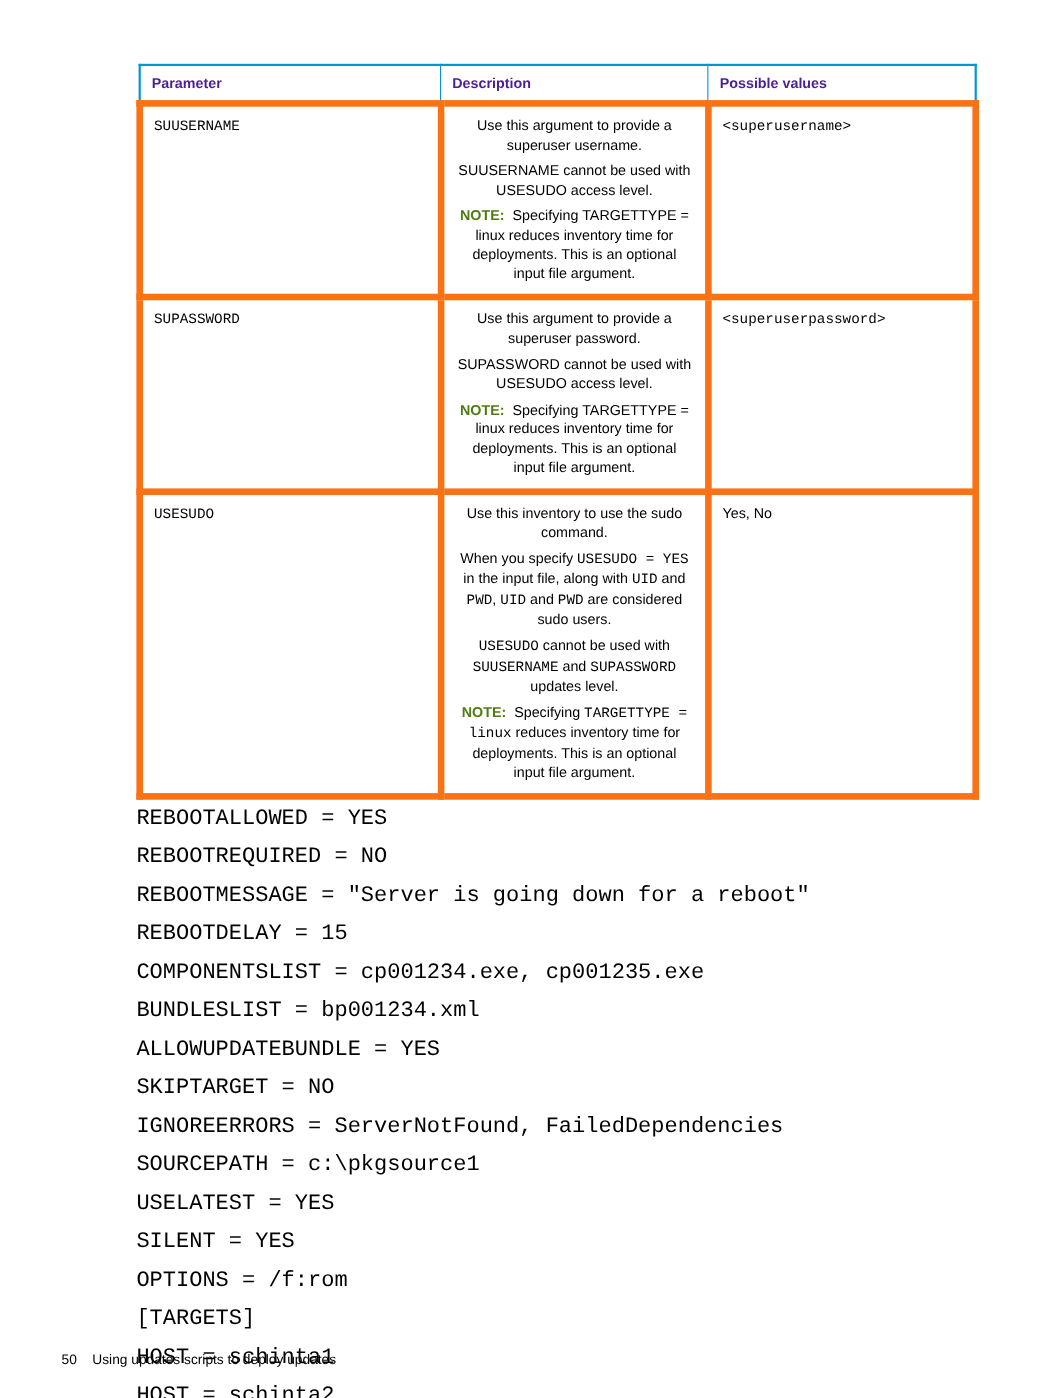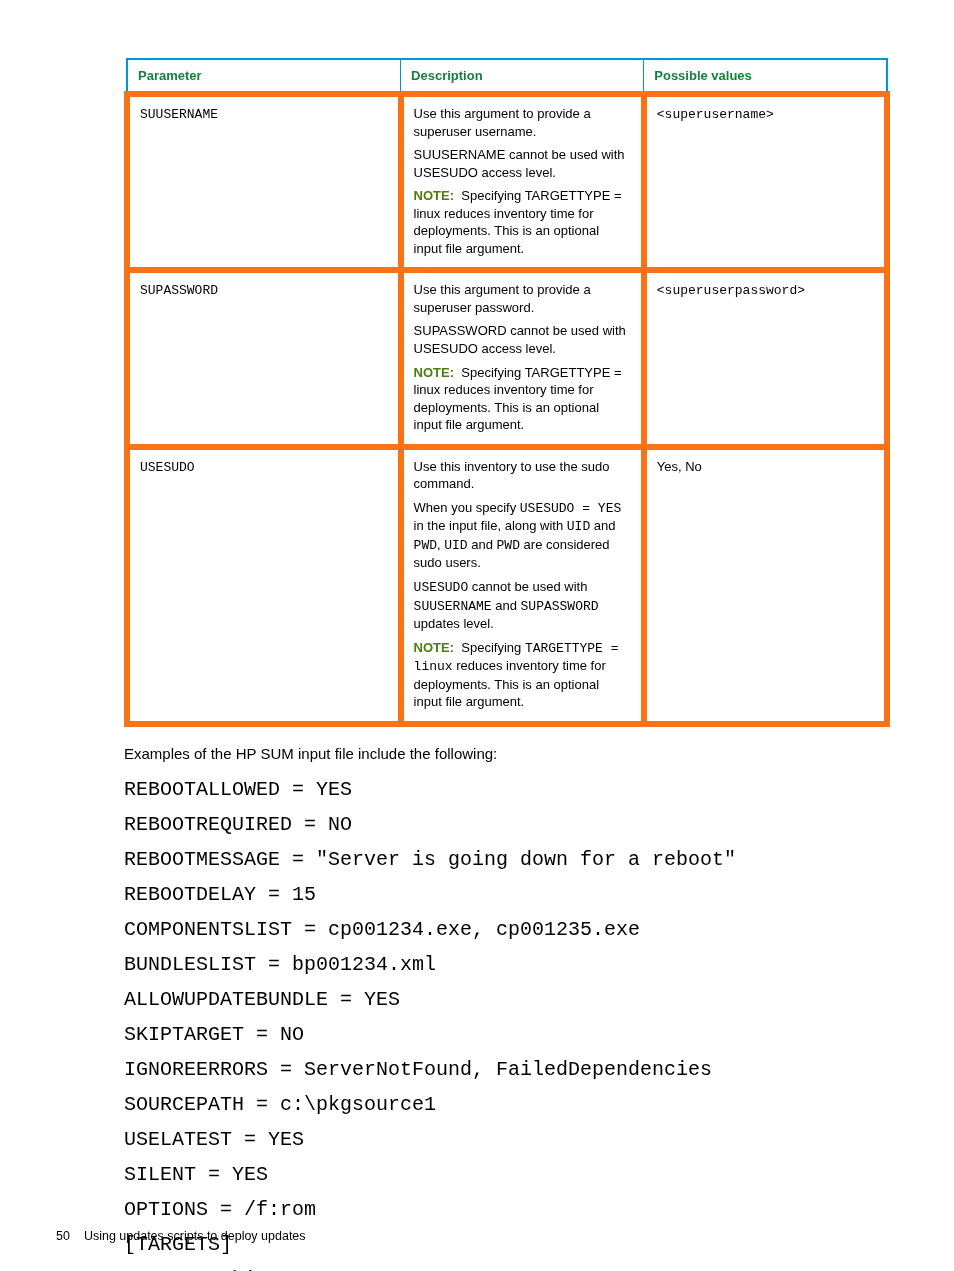--- a/index.html
+++ b/index.html
@@ -23,35 +23,36 @@
     border: 2px solid #0096d6;
   }
   table.param-table th {
     text-align: left;
     font-family: Arial, Helvetica, sans-serif;
     font-weight: bold;
     font-size: 13px;
     padding: 8px 10px 8px 10px;
     border: 1px solid #0096d6;
     vertical-align: top;
-    color: #15803d;
+    color: #4c1d95;
   }
   table.param-table td {
     border: 6px solid #f97316;
     padding: 8px 10px 10px 10px;
     vertical-align: top;
     font-size: 13px;
     line-height: 1.35;
   }
   .mono {
     font-family: "Courier New", Courier, monospace;
     font-size: 13px;
   }
   .desc p {
     margin: 0 0 6px 0;
+    text-align: center;
   }
   .desc p:last-child { margin-bottom: 0; }
   .note-label {
     color: #4d7c0f;
     font-weight: bold;
   }
   .col-param { width: 36%; }
   .col-desc  { width: 32%; }
   .col-vals  { width: 32%; }
 
@@ -125,21 +126,20 @@
           </p>
           <p>
             <span class="note-label">NOTE:</span>&nbsp;&nbsp;<span>Specifying </span><span class="mono">TARGETTYPE = linux</span><span> reduces inventory time for deployments. This is an optional input file argument.</span>
           </p>
         </td>
         <td><span>Yes, No</span></td>
       </tr>
     </tbody>
   </table>
 
-  <p class="intro">Examples of the HP SUM input file include the following:</p>
 
   <pre class="code-block">REBOOTALLOWED = YES
 REBOOTREQUIRED = NO
 REBOOTMESSAGE = "Server is going down for a reboot"
 REBOOTDELAY = 15
 COMPONENTSLIST = cp001234.exe, cp001235.exe
 BUNDLESLIST = bp001234.xml
 ALLOWUPDATEBUNDLE = YES
 SKIPTARGET = NO
 IGNOREERRORS = ServerNotFound, FailedDependencies

